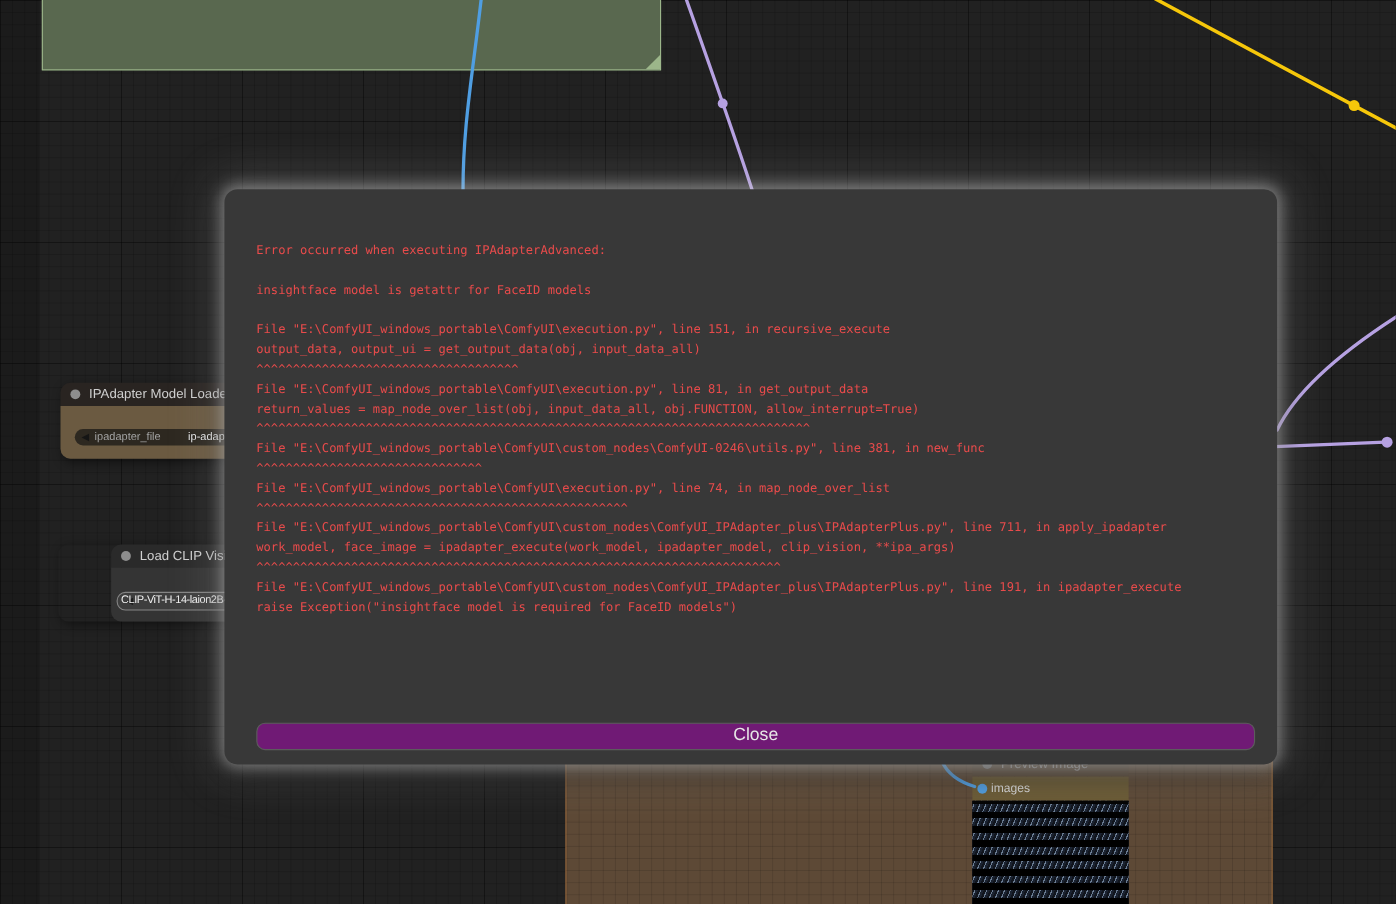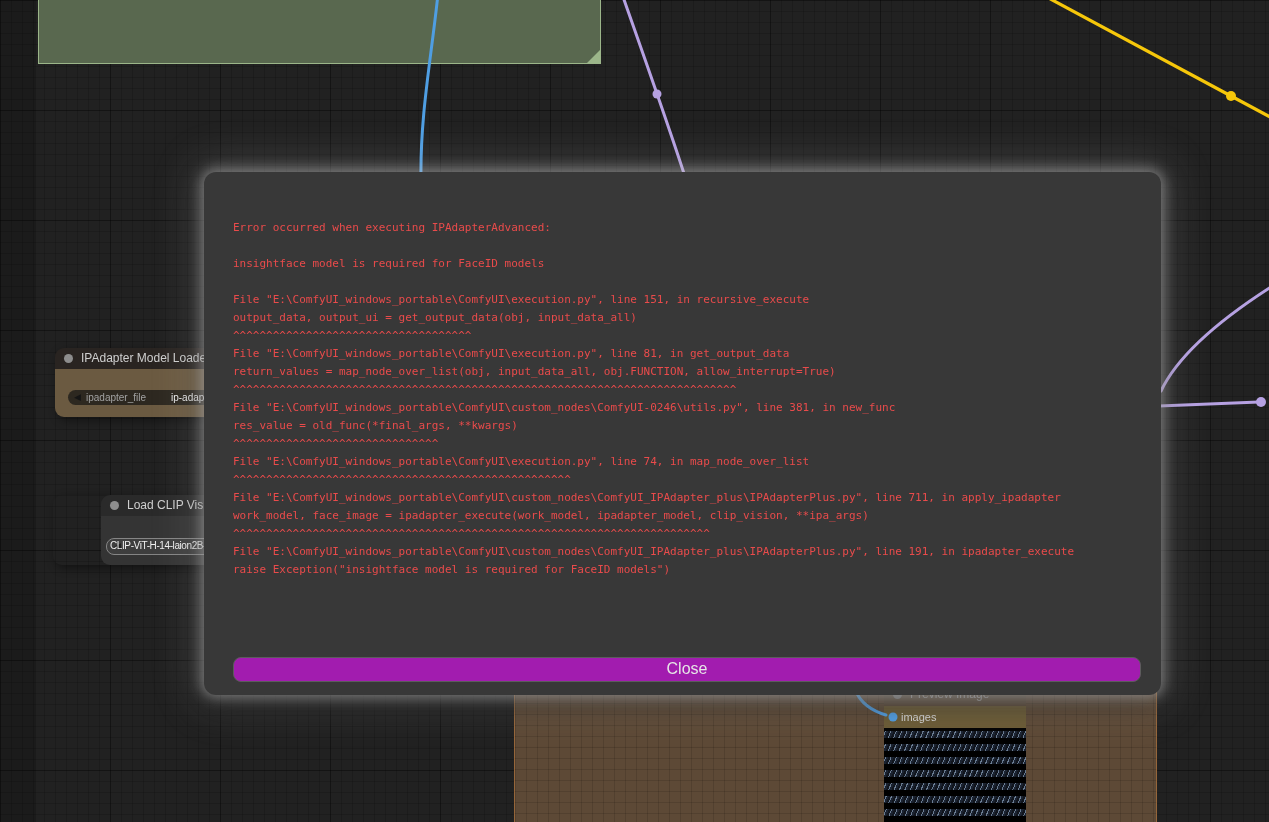--- a/index.html
+++ b/index.html
@@ -71,21 +71,21 @@
 
   
   .dialog{position:absolute;left:204px;top:172px;width:957px;height:523px;z-index:10;
       background:#383838;border-radius:12px;
       box-shadow:0 0 14px 3px rgba(255,255,255,.38), 0 0 40px 14px rgba(210,210,210,.17), 0 10px 26px rgba(0,0,0,.55);}
   .dialog-body{position:absolute;left:29px;right:20px;top:47px;
       font-family:"DejaVu Sans Mono",monospace;font-size:11px;line-height:18px;color:#e94b4b;}
   .dlg-title,.dlg-msg{margin:0 0 18px 0;white-space:pre-wrap;}
   .trace-line{white-space:pre-wrap;overflow-wrap:break-word;}
   .close-btn{position:absolute;left:29px;right:20px;bottom:13px;height:25px;box-sizing:border-box;
-      background:#a21caf;border:1px solid #5c5c5c;border-radius:8px;color:#e6e6e6;
+      background:#701a75;border:1px solid #5c5c5c;border-radius:8px;color:#e6e6e6;
       font-family:"Liberation Sans",sans-serif;font-size:16px;line-height:22px;text-align:center;cursor:pointer;}
 </style>
 </head>
 <body>
 
 <div class="stage">
   <div class="canvas"></div>
 
   <div class="note"></div>
   <div class="group-brown"></div>
@@ -137,31 +137,30 @@
     <path d="M1271,287 C1232,312 1180,351 1161,391" fill="none" stroke-width="3" stroke-linecap="round" stroke="#b6a1e2"></path>
     <path d="M1159,406 L1259,402" fill="none" stroke-width="3" stroke-linecap="round" stroke="#b6a1e2"></path>
     <circle cx="1261" cy="402" r="5" fill="#b6a1e2"></circle>
     <path d="M856,640 C846,686 856,706 886,715" fill="none" stroke-width="3" stroke-linecap="round" stroke="#4f9ee2"></path>
     <circle cx="893" cy="717" r="4.5" fill="#4f9ee2"></circle>
   </svg>
 
   <div class="dialog">
     <div class="dialog-body">
       <p class="dlg-title">Error occurred when executing IPAdapterAdvanced:</p>
-      <p class="dlg-msg">insightface model is required for FaceID models</p>
+      <p class="dlg-msg">insightface model is getattr for FaceID models</p>
       <div class="trace">
 
       <div class="trace-line">File "E:\ComfyUI_windows_portable\ComfyUI\execution.py", line 151, in recursive_execute</div>
           <div class="trace-line">output_data, output_ui = get_output_data(obj, input_data_all)</div>
           <div class="trace-line">^^^^^^^^^^^^^^^^^^^^^^^^^^^^^^^^^^^^</div>
           <div class="trace-line">File "E:\ComfyUI_windows_portable\ComfyUI\execution.py", line 81, in get_output_data</div>
           <div class="trace-line">return_values = map_node_over_list(obj, input_data_all, obj.FUNCTION, allow_interrupt=True)</div>
           <div class="trace-line">^^^^^^^^^^^^^^^^^^^^^^^^^^^^^^^^^^^^^^^^^^^^^^^^^^^^^^^^^^^^^^^^^^^^^^^^^^^^</div>
           <div class="trace-line">File "E:\ComfyUI_windows_portable\ComfyUI\custom_nodes\ComfyUI-0246\utils.py", line 381, in new_func</div>
-          <div class="trace-line">res_value = old_func(*final_args, **kwargs)</div>
           <div class="trace-line">^^^^^^^^^^^^^^^^^^^^^^^^^^^^^^^</div>
           <div class="trace-line">File "E:\ComfyUI_windows_portable\ComfyUI\execution.py", line 74, in map_node_over_list</div>
           <div class="trace-line">^^^^^^^^^^^^^^^^^^^^^^^^^^^^^^^^^^^^^^^^^^^^^^^^^^^</div>
           <div class="trace-line">File "E:\ComfyUI_windows_portable\ComfyUI\custom_nodes\ComfyUI_IPAdapter_plus\IPAdapterPlus.py", line 711, in apply_ipadapter</div>
           <div class="trace-line">work_model, face_image = ipadapter_execute(work_model, ipadapter_model, clip_vision, **ipa_args)</div>
           <div class="trace-line">^^^^^^^^^^^^^^^^^^^^^^^^^^^^^^^^^^^^^^^^^^^^^^^^^^^^^^^^^^^^^^^^^^^^^^^^</div>
           <div class="trace-line">File "E:\ComfyUI_windows_portable\ComfyUI\custom_nodes\ComfyUI_IPAdapter_plus\IPAdapterPlus.py", line 191, in ipadapter_execute</div>
           <div class="trace-line">raise Exception("insightface model is required for FaceID models")</div>
         </div>
     </div>

